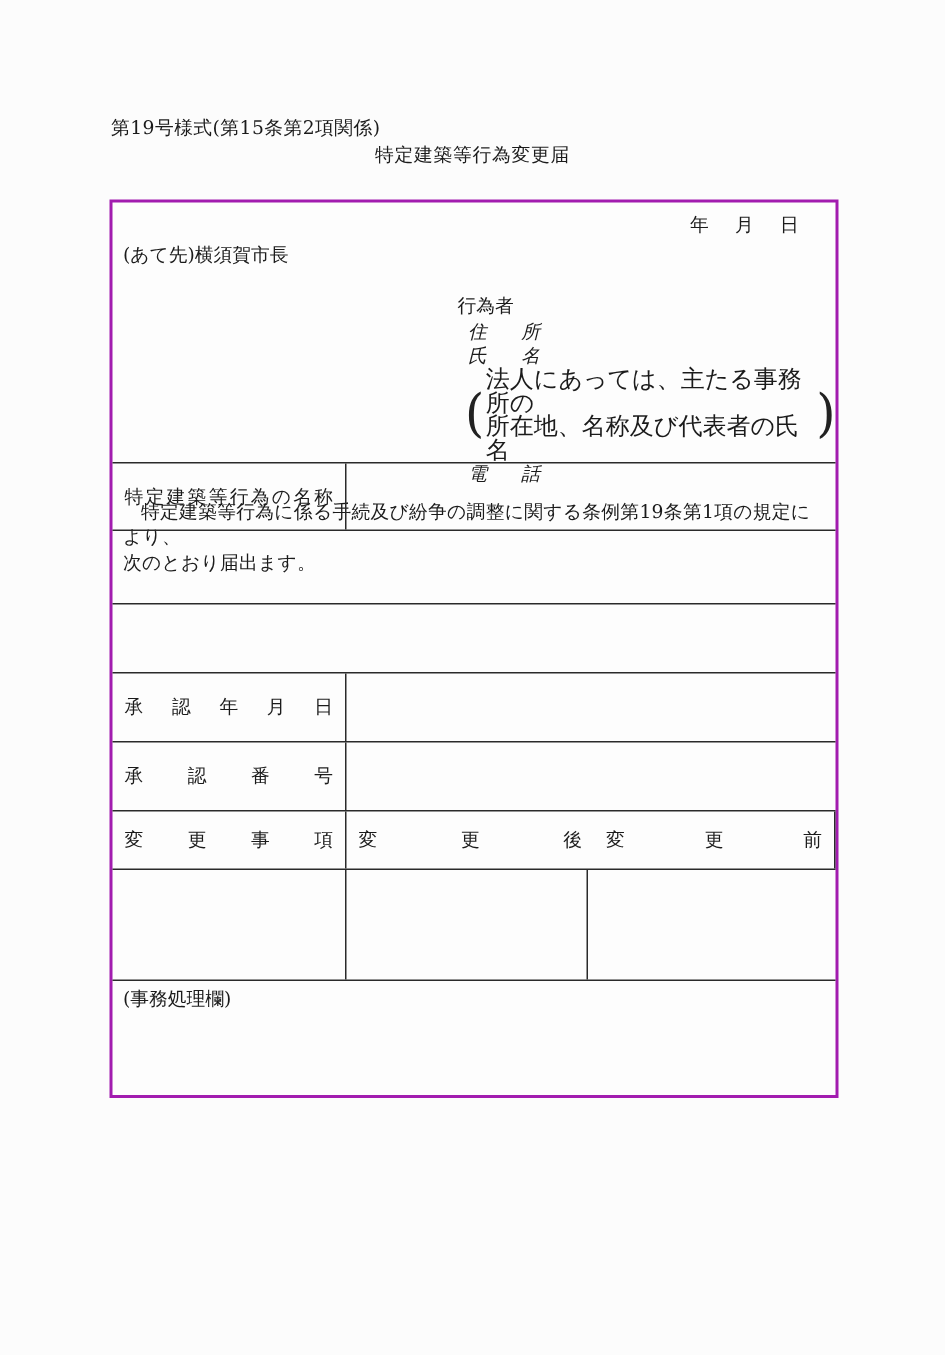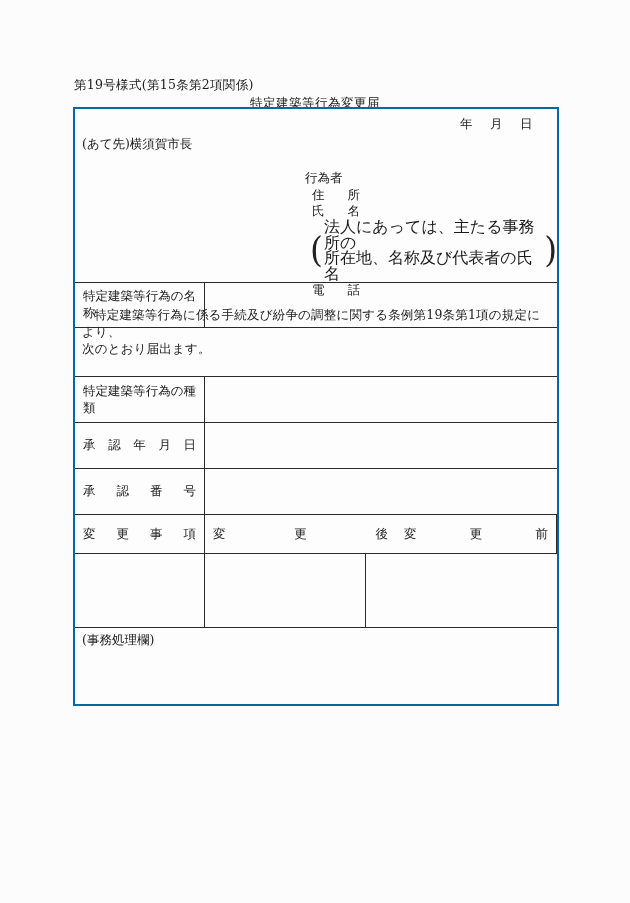--- a/index.html
+++ b/index.html
@@ -11,52 +11,52 @@
     font-size: 12.5px;
     position: relative;
     overflow: hidden;
   }
   .page { position: relative; width: 630px; height: 903px; padding-left: 12px; }
 
   .form-number { position: absolute; left: 74px; top: 77px; letter-spacing: 0.3px; }
   .form-title  { position: absolute; left: 0; right: 0; top: 95px; text-align: center; letter-spacing: 0.5px; }
 
   .form-box {
-    position: absolute; left: 73px; top: 107px;
+    position: absolute; left: 73px; top: 133px;
     width: 486px; height: 599px;
-    border: 2px solid #0369a1;
+    border: 2px solid #a21caf;
     background: #fdfdfd;
   }
 
   .date-line { margin-top: 7px; text-align: right; padding-right: 22px; letter-spacing: 2.5px; }
   .addressee { margin-top: 3px; padding-left: 7px; }
 
   .actor { margin-left: 230px; margin-top: 13px; display: flex; align-items: flex-start; flex-direction: column; }
   .actor-label { padding-top: 4px; white-space: nowrap; }
   .actor-fields { margin-left: 7px; }
-  .field-pair { width: 48px; text-align: justify; text-align-last: justify; line-height: 15.5px; }
+  .field-pair { width: 48px; text-align: justify; text-align-last: justify; line-height: 15.5px; font-style: italic; }
   .corporate-note { display: flex; align-items: center; margin: 1px 0 1px -2px; }
   .paren {
     font-size: 33px; line-height: 30px; font-weight: 400;
     transform: scaleY(1.05); color: #222;
   }
   .note-lines { font-size: 16px; line-height: 15.5px; padding: 0 1px; }
 
   .declaration { margin-top: 8px; padding: 0 7px; line-height: 17px; letter-spacing: 0.2px; }
   .decl-first { text-indent: 12px; }
 
   .form-table {
     position: absolute; left: 0; right: 0; top: 173px; bottom: 0;
     display: flex; flex-direction: column;
   }
   .t-row { display: flex; border-top: 1px solid #2a2a2a; align-items: stretch; }
   .h-45 { height: 45px; } .h-49 { height: 49px; } .h-46 { height: 46px; }
   .h-39 { height: 39px; } .h-74 { height: 74px; }
   .cell { display: flex; align-items: center; padding: 0 8px; }
-  .label-cell { width: 130px; border-right: 1px solid #2a2a2a; }
+  .label-cell { width: 156px; border-right: 1px solid #2a2a2a; }
   .value-cell { flex: 1; }
   .mid-cell { width: 161px; border-right: 1px solid #2a2a2a; }
   .end-cell { flex: 1; }
   .jtext { width: 100%; text-align: justify; text-align-last: justify; }
   .admin-row { flex: 1; border-top: 1px solid #2a2a2a; padding: 4px 7px; }
 </style>
 </head>
 <body>
 
 <div class="page">
@@ -98,23 +98,20 @@
           <span class="jtext">特定建築等行為の名称</span>
         </div>
         <div class="cell value-cell"></div>
       </div>
 
       <div class="t-row h-49">
         <div class="cell value-cell"></div>
       </div>
 
       <div class="t-row h-46">
-        <div class="cell label-cell">
-          <span class="jtext">特定建築等行為の種類</span>
-        </div>
         <div class="cell value-cell"></div>
       </div>
 
       <div class="t-row h-46">
         <div class="cell label-cell">
           <span class="jtext">承認年月日</span>
         </div>
         <div class="cell value-cell"></div>
       </div>
 

